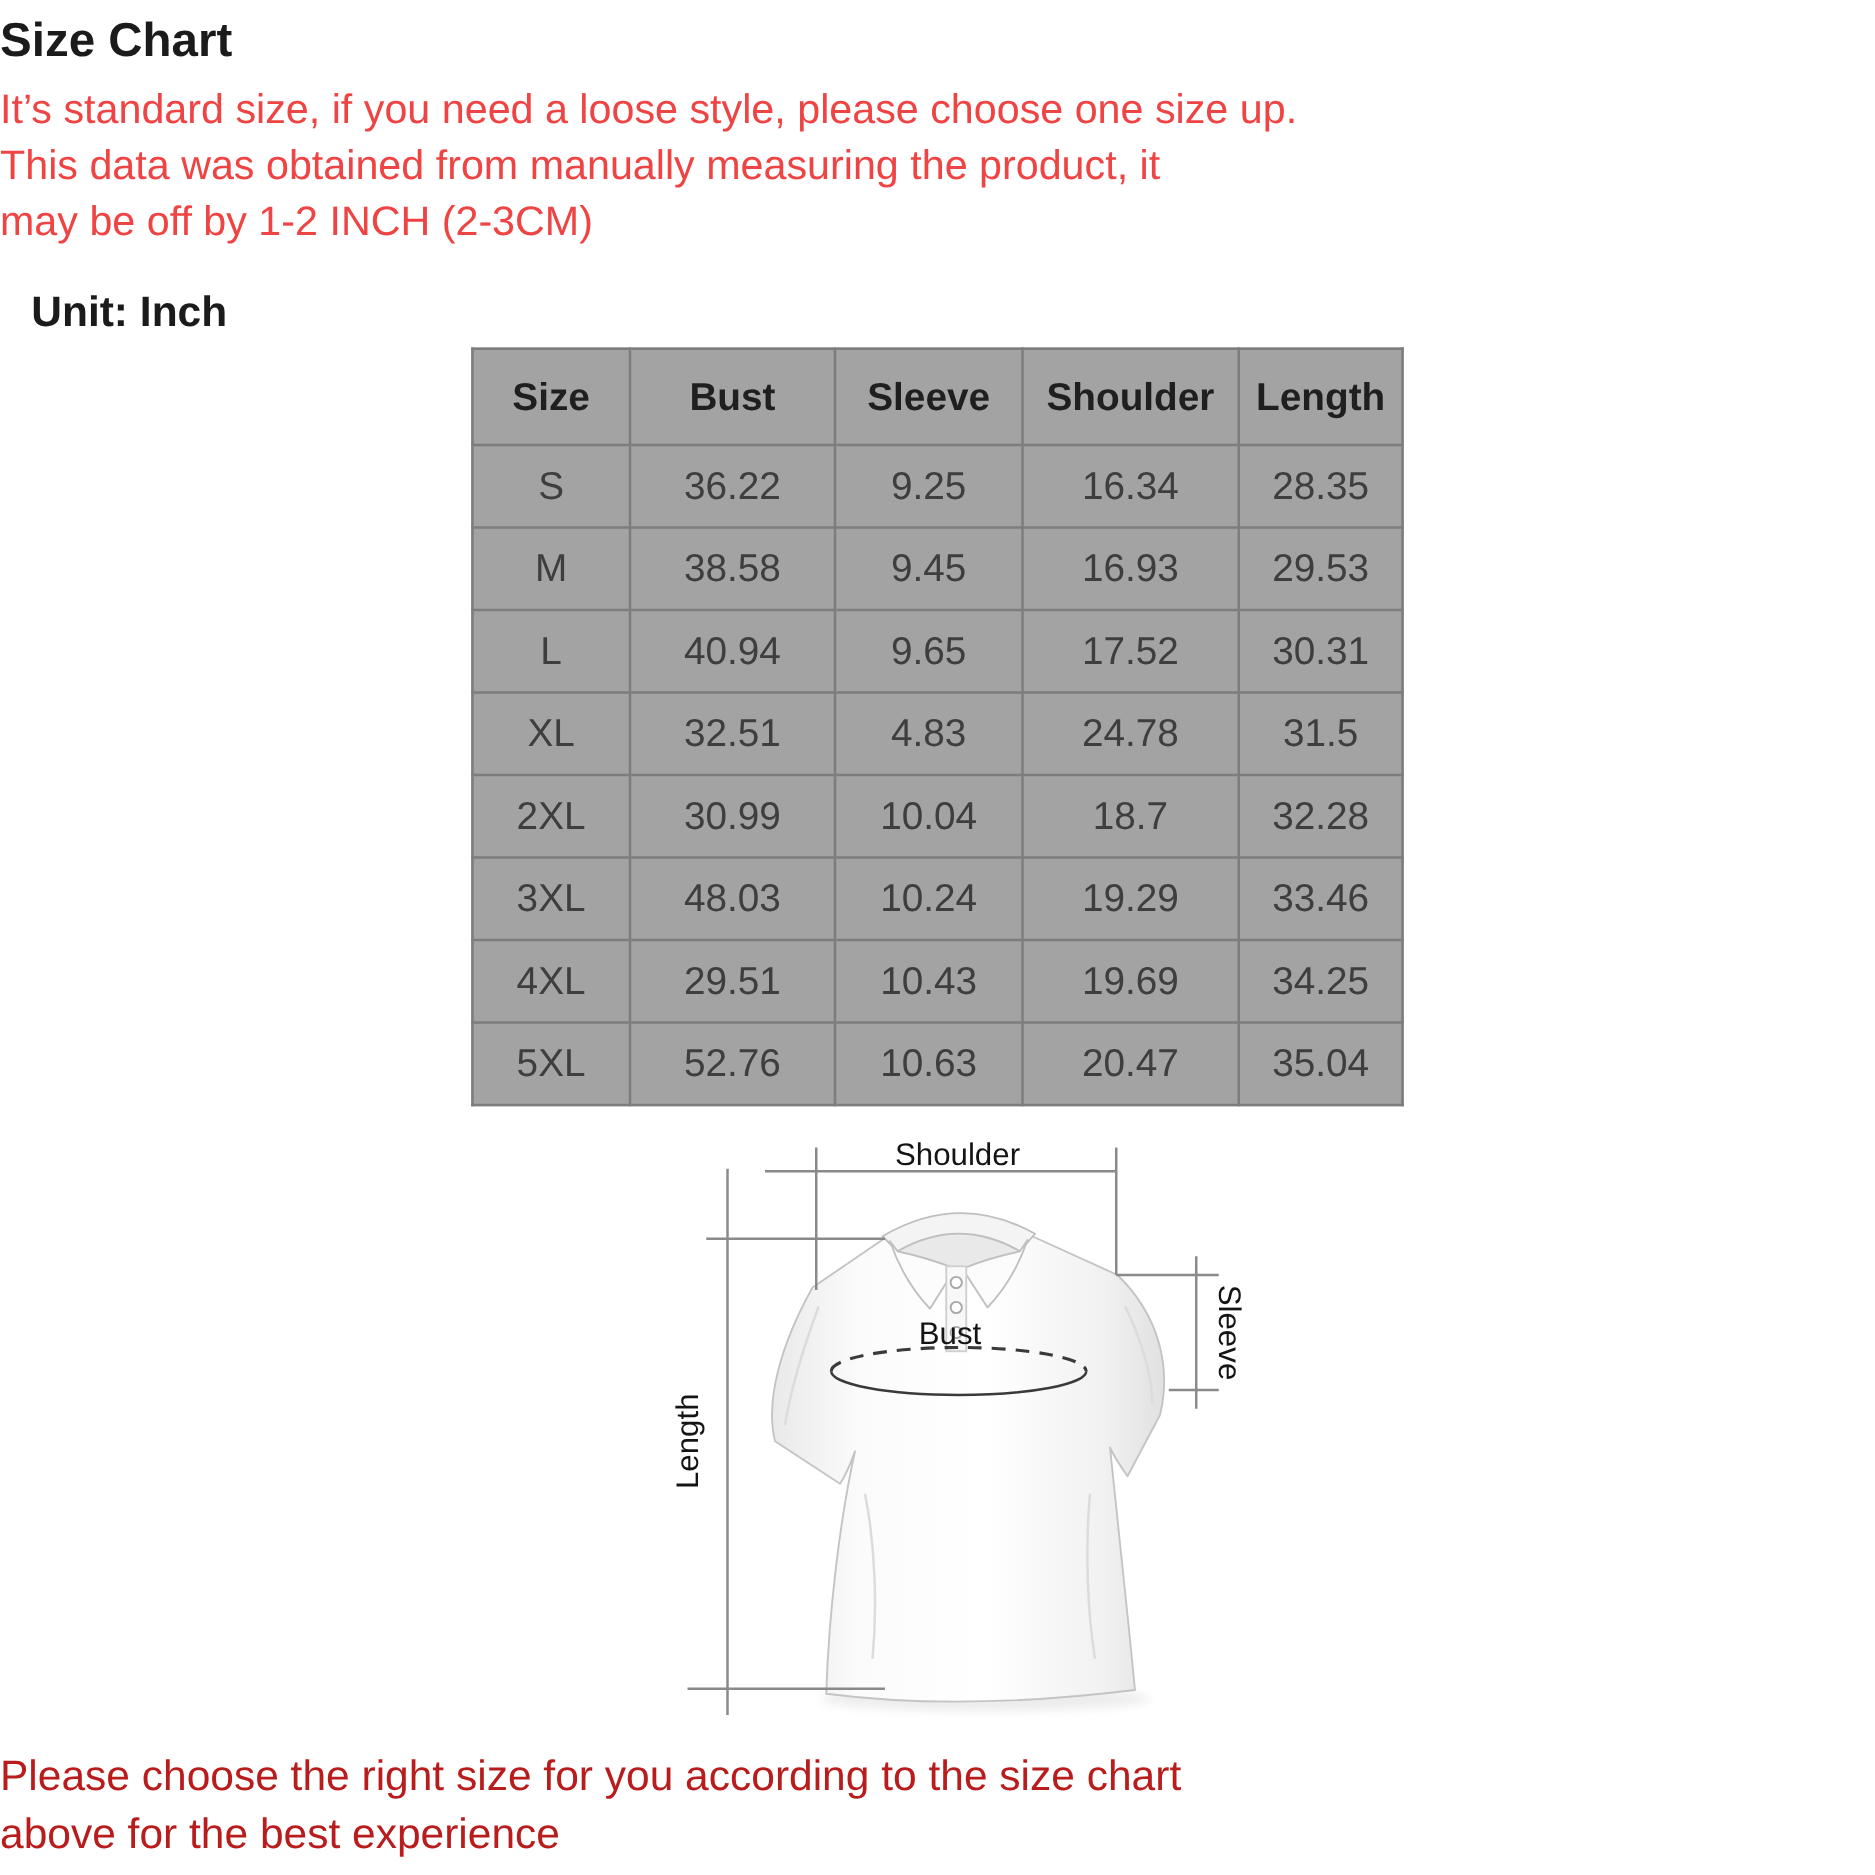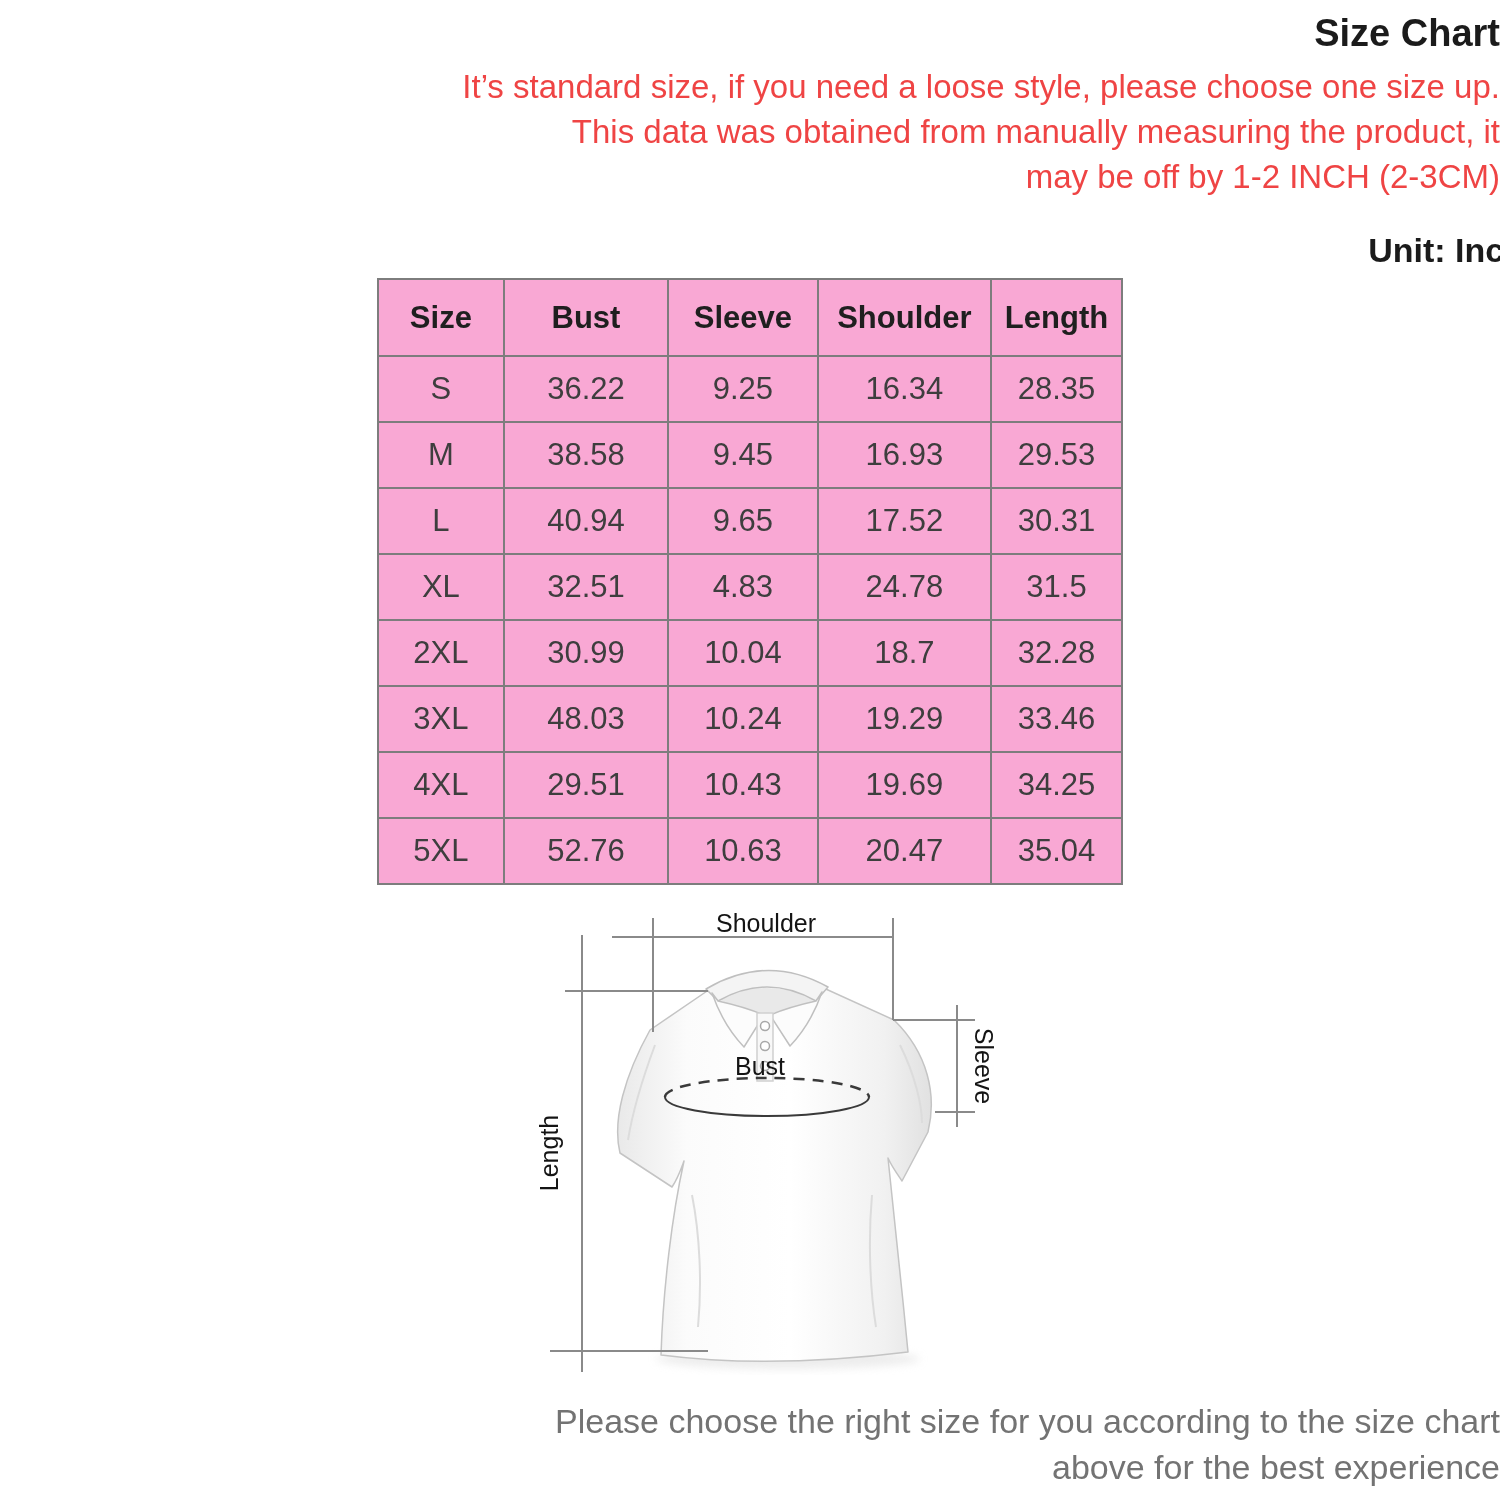--- a/index.html
+++ b/index.html
@@ -2,29 +2,29 @@
 <html><head>
 <meta charset="utf-8">
 <style>
   * { margin:0; padding:0; box-sizing:border-box; }
   html,body { background:#ffffff; }
   body { font-family:"Liberation Sans", sans-serif; }
   .canvas {
     position:relative; width:1500px; height:1500px;
     background:#ffffff; overflow:hidden; color:#1b1b1b; margin:0 auto;
   }
-  .center-text { position:absolute; left:0; width:100%; text-align:right; }
+  .center-text { position:absolute; left:0; width:100%; text-align:left; }
   .page-title  { top:10px;  font-size:38px; font-weight:700; line-height:46px; }
   .intro       { top:64px;  font-size:33px; font-weight:400; line-height:45px; color:#ef4444; }
   .unit-label  { top:229px; font-size:34px; font-weight:700; line-height:42px;margin-left:25px; }
-  .footer-note { top:1398px; font-size:34px; font-weight:400; line-height:46px; color:#737373; }
+  .footer-note { top:1398px; font-size:34px; font-weight:400; line-height:46px; color:#b91c1c; }
 
   table.size-table {
     position:absolute; left:377px; top:278px; width:746px;
-    border-collapse:collapse; table-layout:fixed; background:#f9a8d4;
+    border-collapse:collapse; table-layout:fixed; background:#a3a3a3;
   }
   .size-table th, .size-table td {
     border:2px solid #7d7d7d; text-align:center; vertical-align:middle;
     font-family:"Liberation Sans", sans-serif;
   }
   .size-table th { height:77px; font-size:31px; font-weight:700; color:#1f1f1f; }
   .size-table td { height:66px; font-size:31px; font-weight:400; color:#3e3e3e; }
 
   .diagram { position:absolute; left:520px; top:895px; width:500px; height:500px; }
   .measure-label { font-size:25px; fill:#141414; font-family:"Liberation Sans", sans-serif; }

